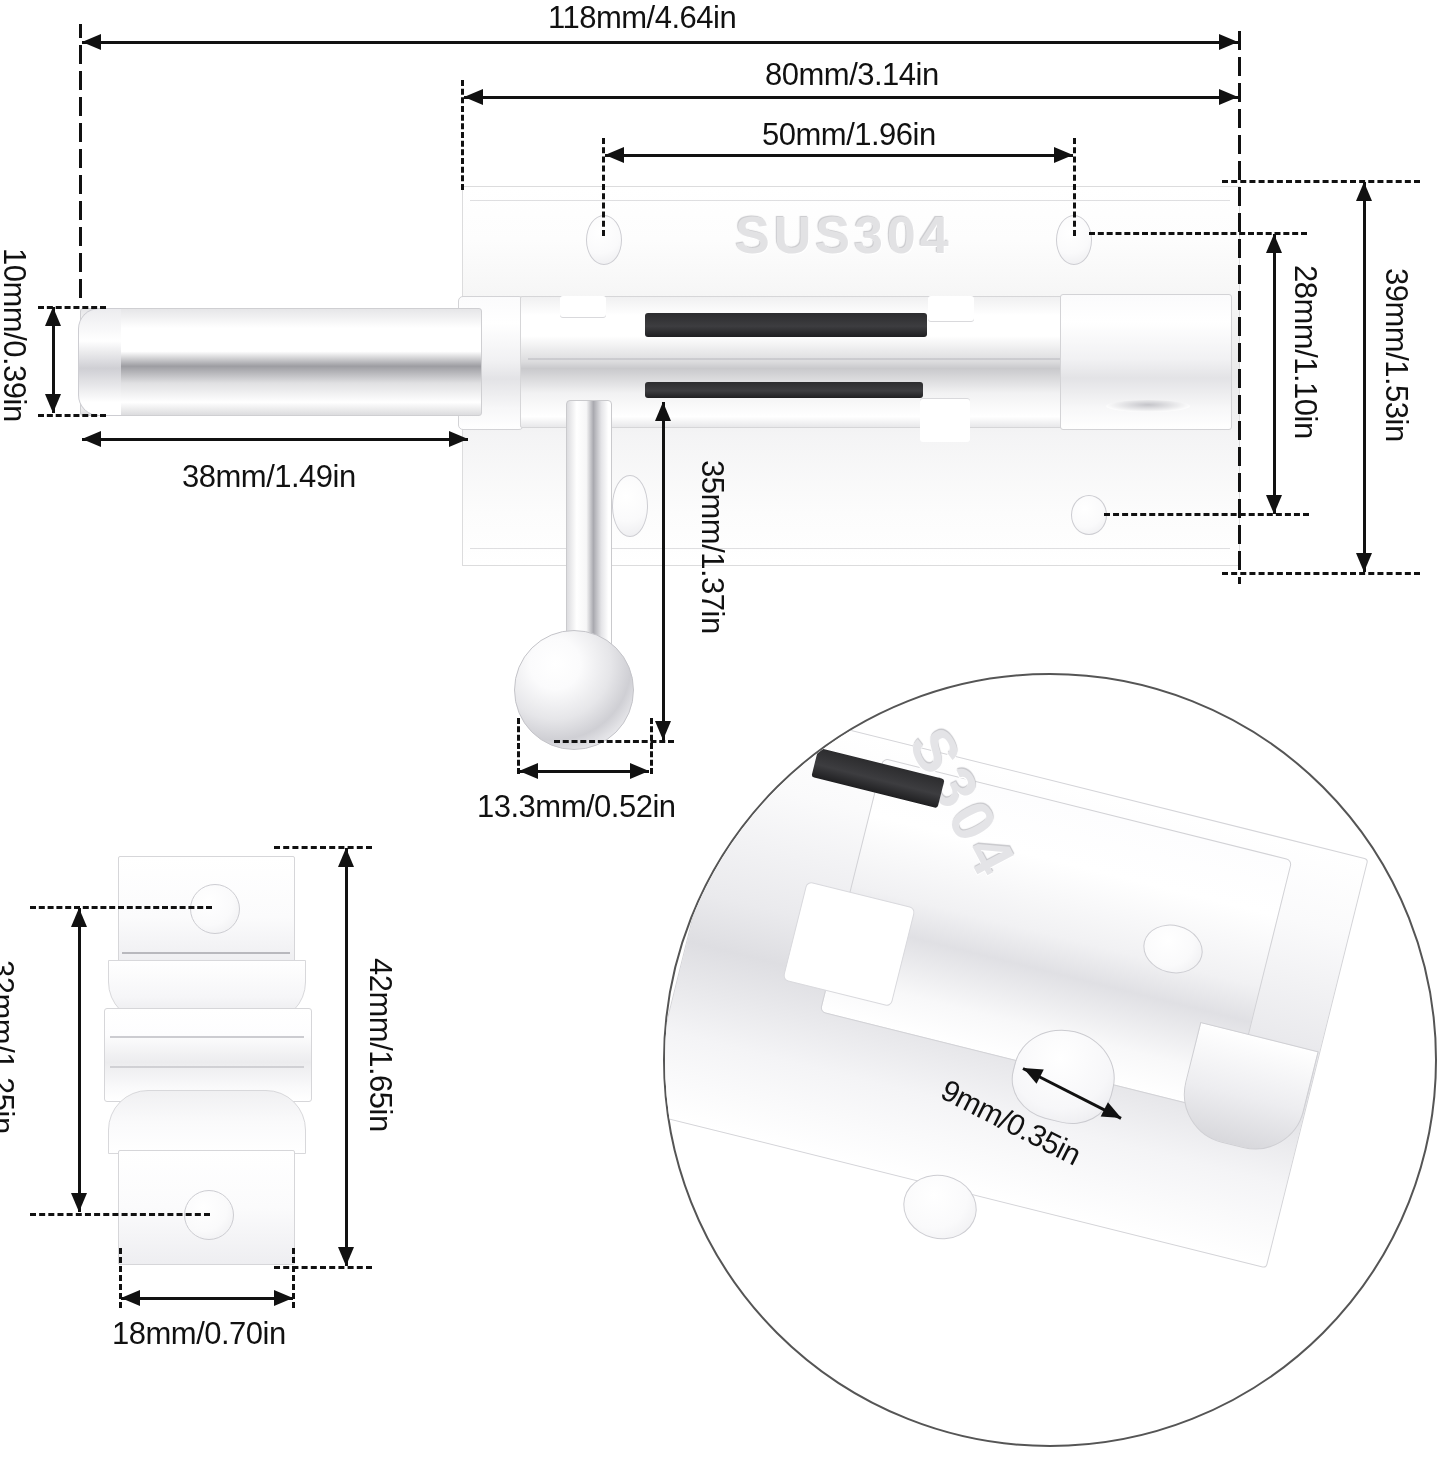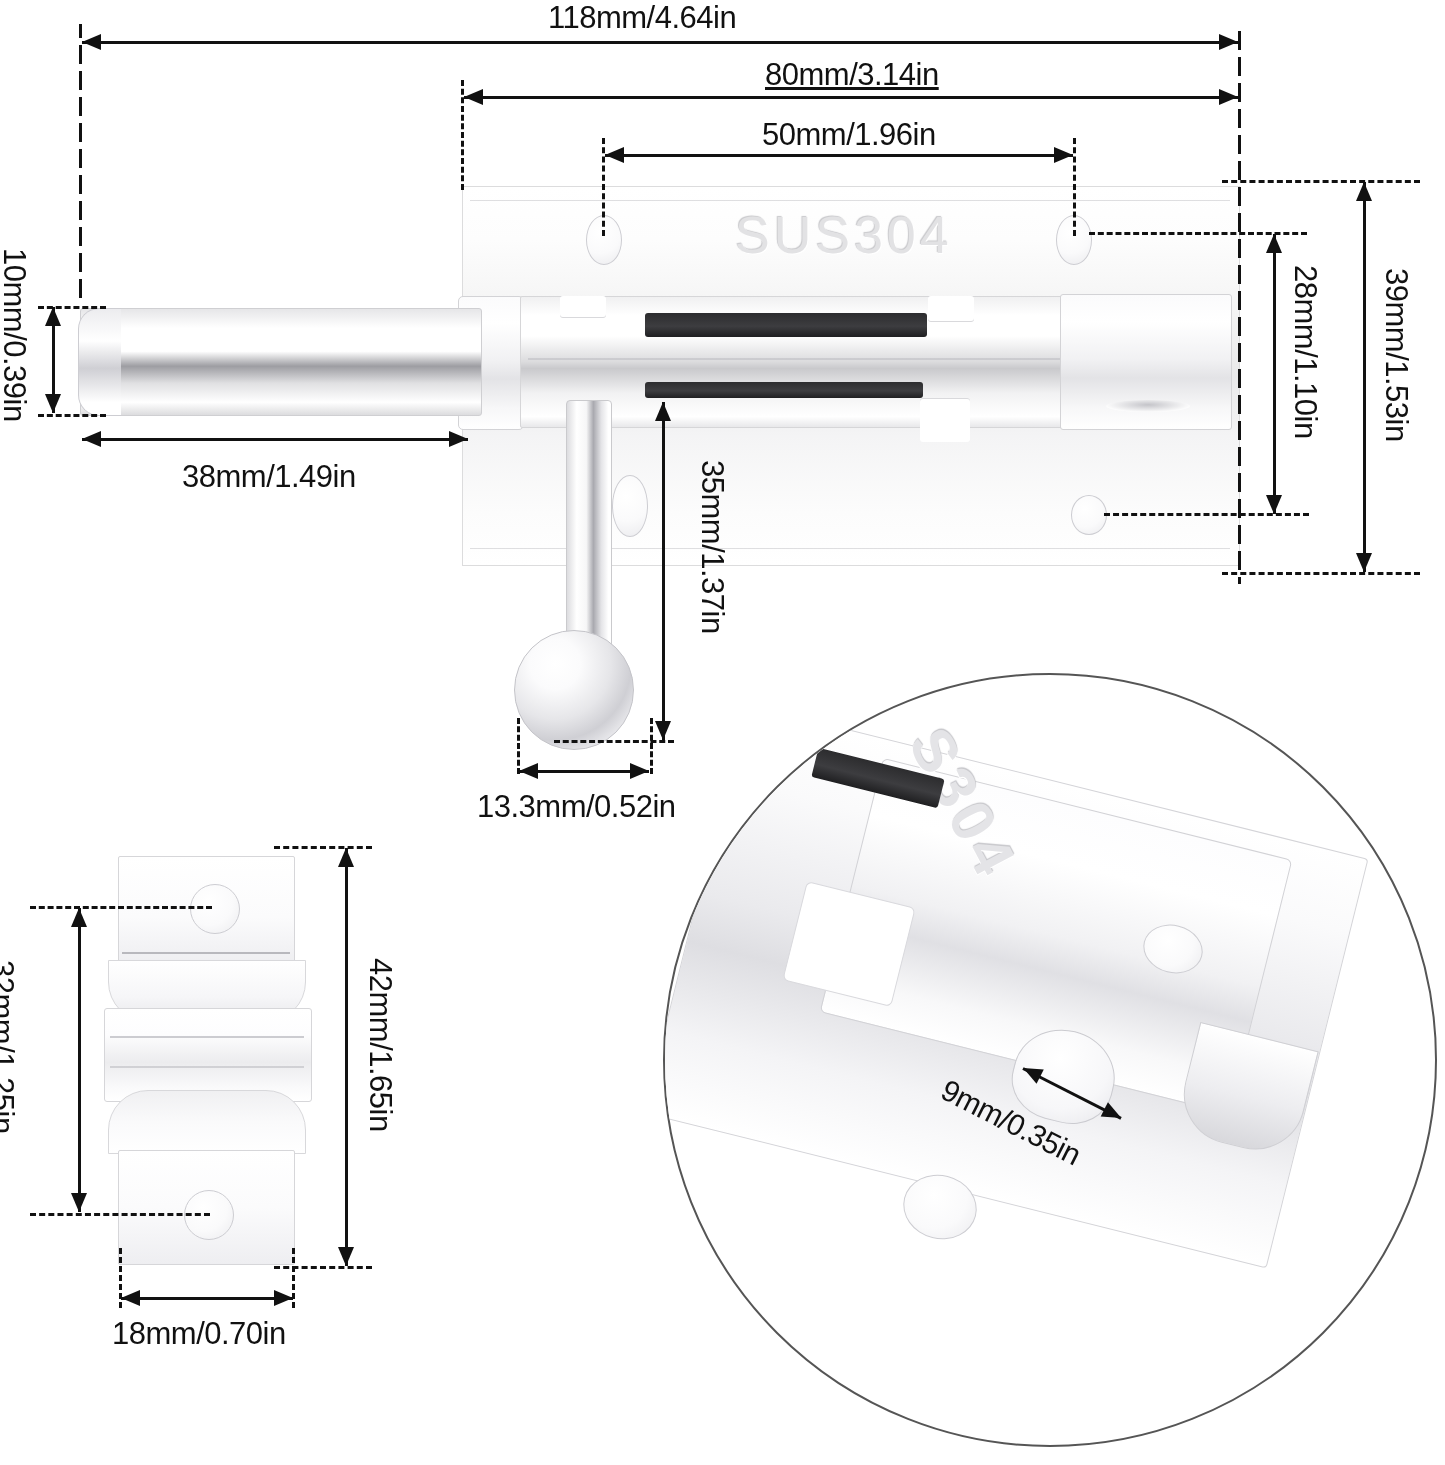--- a/index.html
+++ b/index.html
@@ -180,21 +180,21 @@
 <div id="stage">
 
   <div>
 
     <div class="metal-plate" style="left:462px; top:186px; width:776px; height:378px;"></div>
 
     <div class="hairline" style="left:470px; top:200px; width:760px; height:1px; opacity:.45;"></div>
     <div class="hairline" style="left:470px; top:548px; width:760px; height:1px; opacity:.45;"></div>
 
     <div style="position:absolute; left:735px; top:205px; font-size:52px;
-                font-weight:normal; letter-spacing:4px; color:#e2e2e4;
+                font-weight:bold; letter-spacing:4px; color:#e2e2e4;
                 text-shadow: 1px 1px 0 #ffffff, -1px -1px 1px #c9c9cc;
                 font-family:'Liberation Sans',sans-serif;">SUS304</div>
 
     <div class="hole" style="left:586px; top:215px; width:34px; height:48px;"></div>
     <div class="hole" style="left:1056px; top:215px; width:34px; height:48px;"></div>
     <div class="hole" style="left:1071px; top:495px; width:34px; height:38px;"></div>
     <div class="hole" style="left:612px; top:475px; width:34px; height:60px;"></div>
 
     <div class="sleeve" style="left:458px; top:296px; width:64px; height:132px; border-radius:5px;"></div>
 
@@ -228,21 +228,21 @@
 
     <div class="metal-ball" style="left:514px; top:630px; width:118px; height:118px;"></div>
 
   </div>
 
   <div class="dim h" style="left:548px; top:0px;">118mm/4.64in</div>
   <div class="ext-v dashdot" style="left:79px; top:24px; height:276px;"></div>
   <div class="ext-v dashdot" style="left:1238px; top:24px; height:560px;"></div>
   <div class="arrow-h" style="left:82px; top:41px; width:1156px;"></div>
 
-  <div class="dim h" style="left:765px; top:57px;text-decoration:underline;">80mm/3.14in</div>
+  <div class="dim h" style="left:765px; top:57px;">80mm/3.14in</div>
   <div class="ext-v" style="left:461px; top:80px; height:110px;"></div>
   <div class="arrow-h" style="left:464px; top:96px; width:774px;"></div>
 
   <div class="dim h" style="left:762px; top:117px;">50mm/1.96in</div>
   <div class="ext-v" style="left:602px; top:138px; height:98px;"></div>
   <div class="ext-v" style="left:1073px; top:138px; height:98px;"></div>
   <div class="arrow-h" style="left:605px; top:154px; width:468px;"></div>
 
   <div class="dim v rot-cw" style="left:32px; top:248px;">10mm/0.39in</div>
   <div class="ext-h" style="left:38px; top:306px; width:68px;"></div>

